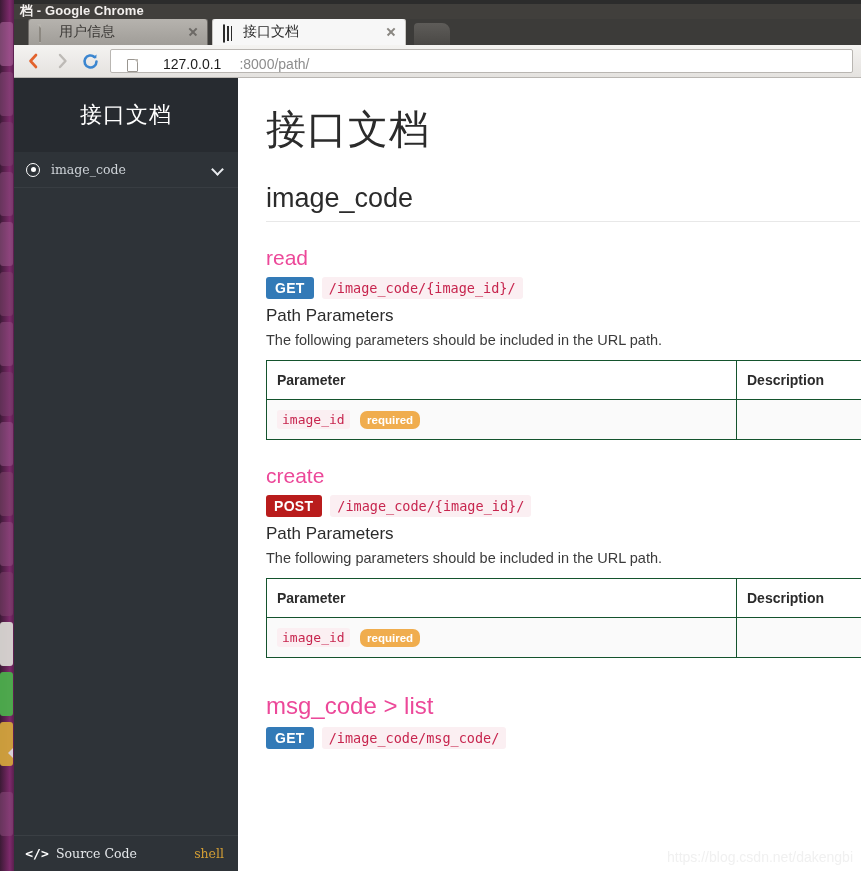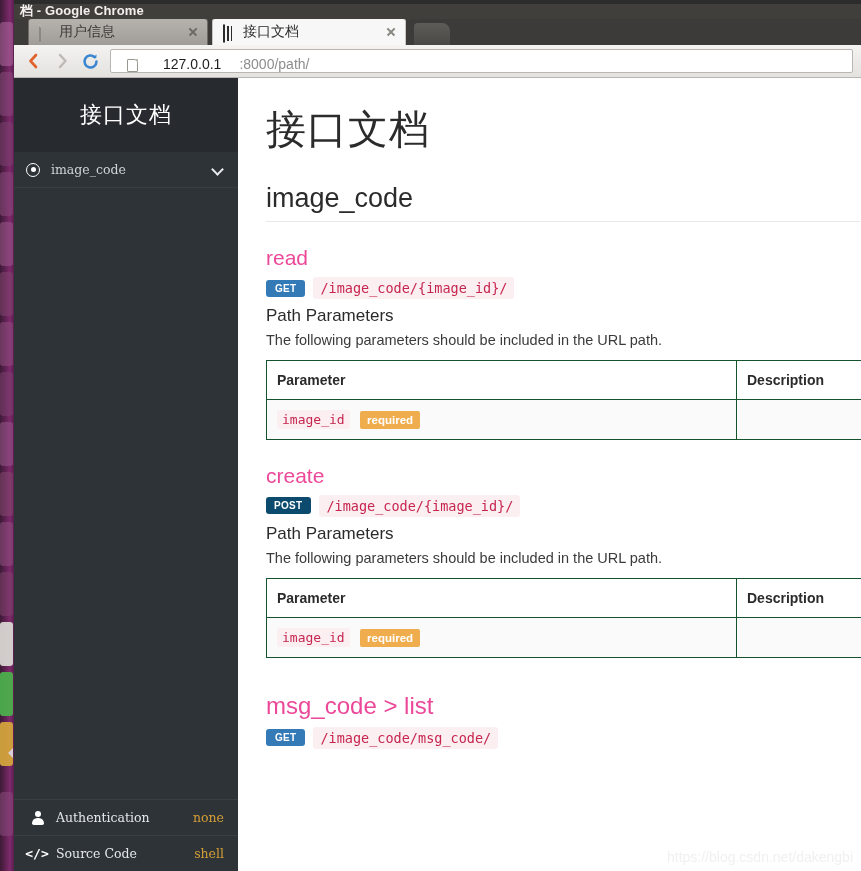--- a/index.html
+++ b/index.html
@@ -327,29 +327,29 @@
   .h4 {
     font-size: 17px;
     color: #2b2b2b;
     font-weight: normal;
     margin: 7px 0 6px 0;
   }
   .endpoint { display: flex; align-items: center; margin-bottom: 4px; }
   .method-badge {
     display: inline-block;
     color: #fff;
-    font-size: 10px;
+    font-size: 14px;
     font-weight: bold;
     padding: 3px 9px;
     border-radius: 3px;
     margin-right: 8px;
     letter-spacing: .3px;
   }
   .method-get  { background: #337ab7; }
-  .method-post { background: #0c4a6e; padding-left: 8px; }
+  .method-post { background: #b91c1c; padding-left: 8px; }
   .path-code {
     font-family: "DejaVu Sans Mono", monospace;
     font-size: 13.5px;
     color: #c7254e;
     background: #fbeff2;
     padding: 3px 7px;
     border-radius: 3px;
     white-space: nowrap;
   }
   .desc-text {
@@ -390,21 +390,21 @@
     padding: 2px 5px;
     border-radius: 3px;
   }
   .req-badge {
     display: inline-block;
     background: #f0ad4e;
     color: #ffffff;
     font-size: 11.5px;
     font-weight: bold;
     padding: 3px 7px;
-    border-radius: 2px;
+    border-radius: 7px;
     margin-left: 6px;
     vertical-align: middle;
   }
   .watermark {
     position: absolute;
     right: 8px; bottom: 6px;
     font-size: 14px;
     color: #f0f0f0;
     white-space: nowrap;
     z-index: 12;
@@ -492,27 +492,20 @@
       </div>
 
       <div class="sidebar-item">
         <span class="icon-circledot"></span>
         <span class="sidebar-item-label">image_code</span>
         <span class="icon-chevron"></span>
       </div>
 
 
       <div class="sidebar-footer">
-        <div class="footer-row">
-          <span class="fico">
-              <span class="icon-user"></span>
-            </span>
-          <span class="footer-label">Authentication</span>
-          <span class="footer-value">none</span>
-        </div>
         <div class="footer-row">
           <span class="fico">
               <span class="icon-code">&lt;/&gt;</span>
             </span>
           <span class="footer-label">Source Code</span>
           <span class="footer-value">shell</span>
         </div>
       </div>
     </div>
 

